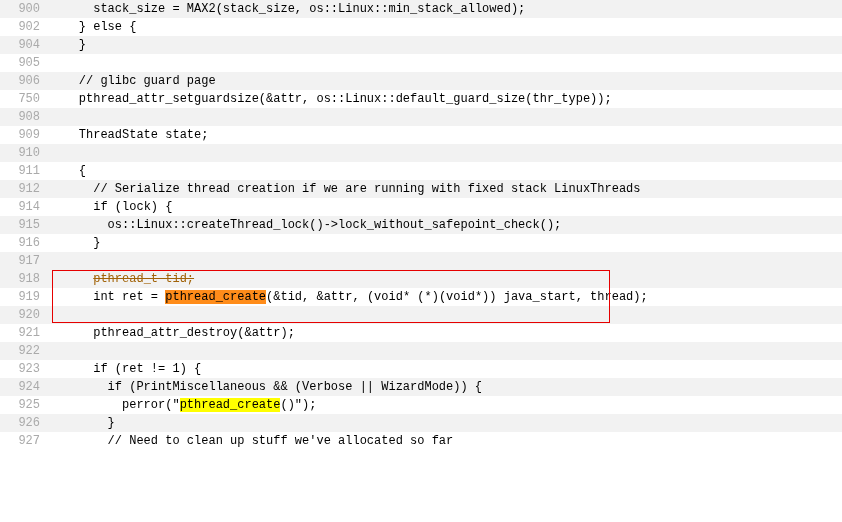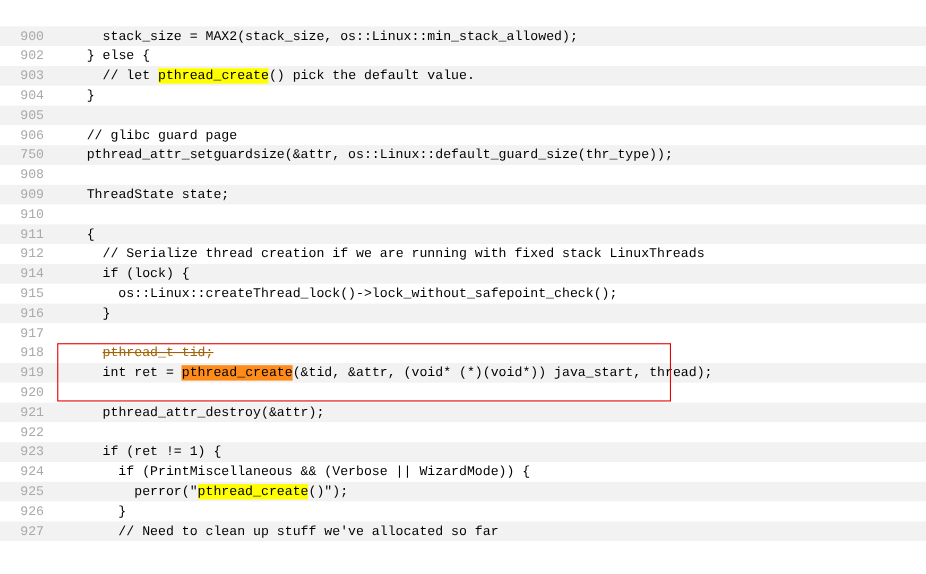--- a/index.html
+++ b/index.html
@@ -3,21 +3,21 @@
 <meta charset="utf-8">
 <style>
   * { margin: 0; padding: 0; box-sizing: border-box; }
   body {
     font-family: "Courier New", Consolas, monospace;
     font-size: 12px;
     background: #ffffff;
     width: 842px;
     line-height: 18px;
   }
-  .code-container { width: 100%; margin-top: 24px; }
+  .code-container { width: 100%; }
   .line { display: flex; white-space: pre; height: 18px; align-items: center; }
   .line:nth-child(odd) { background: #f2f2f2; }
   .line:nth-child(even) { background: #ffffff; }
   .lineno {
     width: 50px;
     text-align: right;
     padding-right: 10px;
     color: #aaaaaa;
     flex: 0 0 50px;
     user-select: none;
@@ -37,21 +37,20 @@
     height: 53px;
     pointer-events: none;
   }
 </style>
 </head>
 <body>
 
 <div class="code-container">
     <div class="line"><span class="lineno">900</span><span class="content">      <span>stack_size = MAX2(stack_size, os::Linux::min_stack_allowed);</span></span></div>
     <div class="line"><span class="lineno">902</span><span class="content">    <span>} else {</span></span></div>
-    <div class="line"><span class="lineno">903</span><span class="content">      <span>// let </span><span class="hl-yellow">pthread_create</span><span>() pick the default value.</span></span></div>
     <div class="line"><span class="lineno">904</span><span class="content">    <span>}</span></span></div>
     <div class="line"><span class="lineno">905</span><span class="content empty-block"></span></div>
     <div class="line"><span class="lineno">906</span><span class="content">    <span>// glibc guard page</span></span></div>
     <div class="line"><span class="lineno">750</span><span class="content">    <span>pthread_attr_setguardsize(&amp;attr, os::Linux::default_guard_size(thr_type));</span></span></div>
     <div class="line"><span class="lineno">908</span><span class="content empty-block"></span></div>
     <div class="line"><span class="lineno">909</span><span class="content">    <span>ThreadState state;</span></span></div>
     <div class="line"><span class="lineno">910</span><span class="content empty-block"></span></div>
     <div class="line"><span class="lineno">911</span><span class="content">    <span>{</span></span></div>
     <div class="line"><span class="lineno">912</span><span class="content">      <span>// Serialize thread creation if we are running with fixed stack LinuxThreads</span></span></div>
     <div class="line"><span class="lineno">914</span><span class="content">      <span>if (lock) {</span></span></div>

